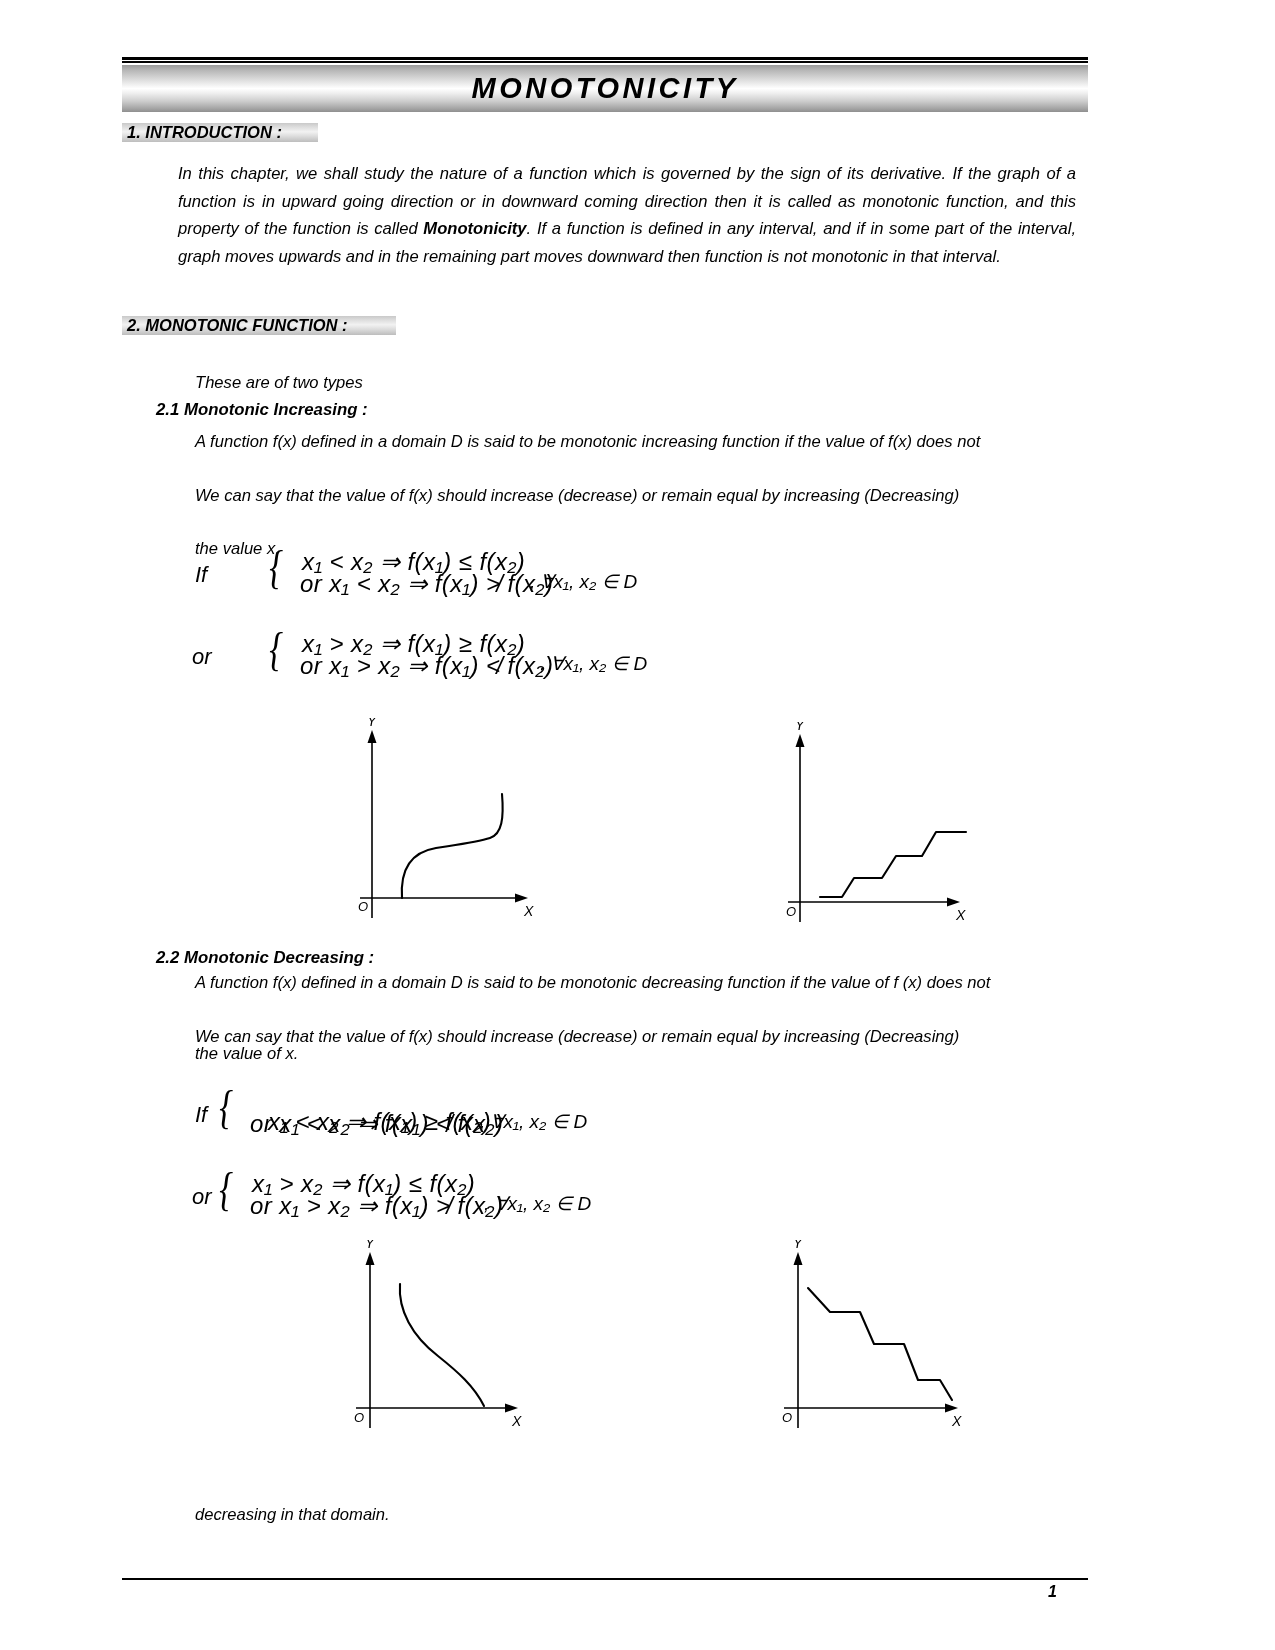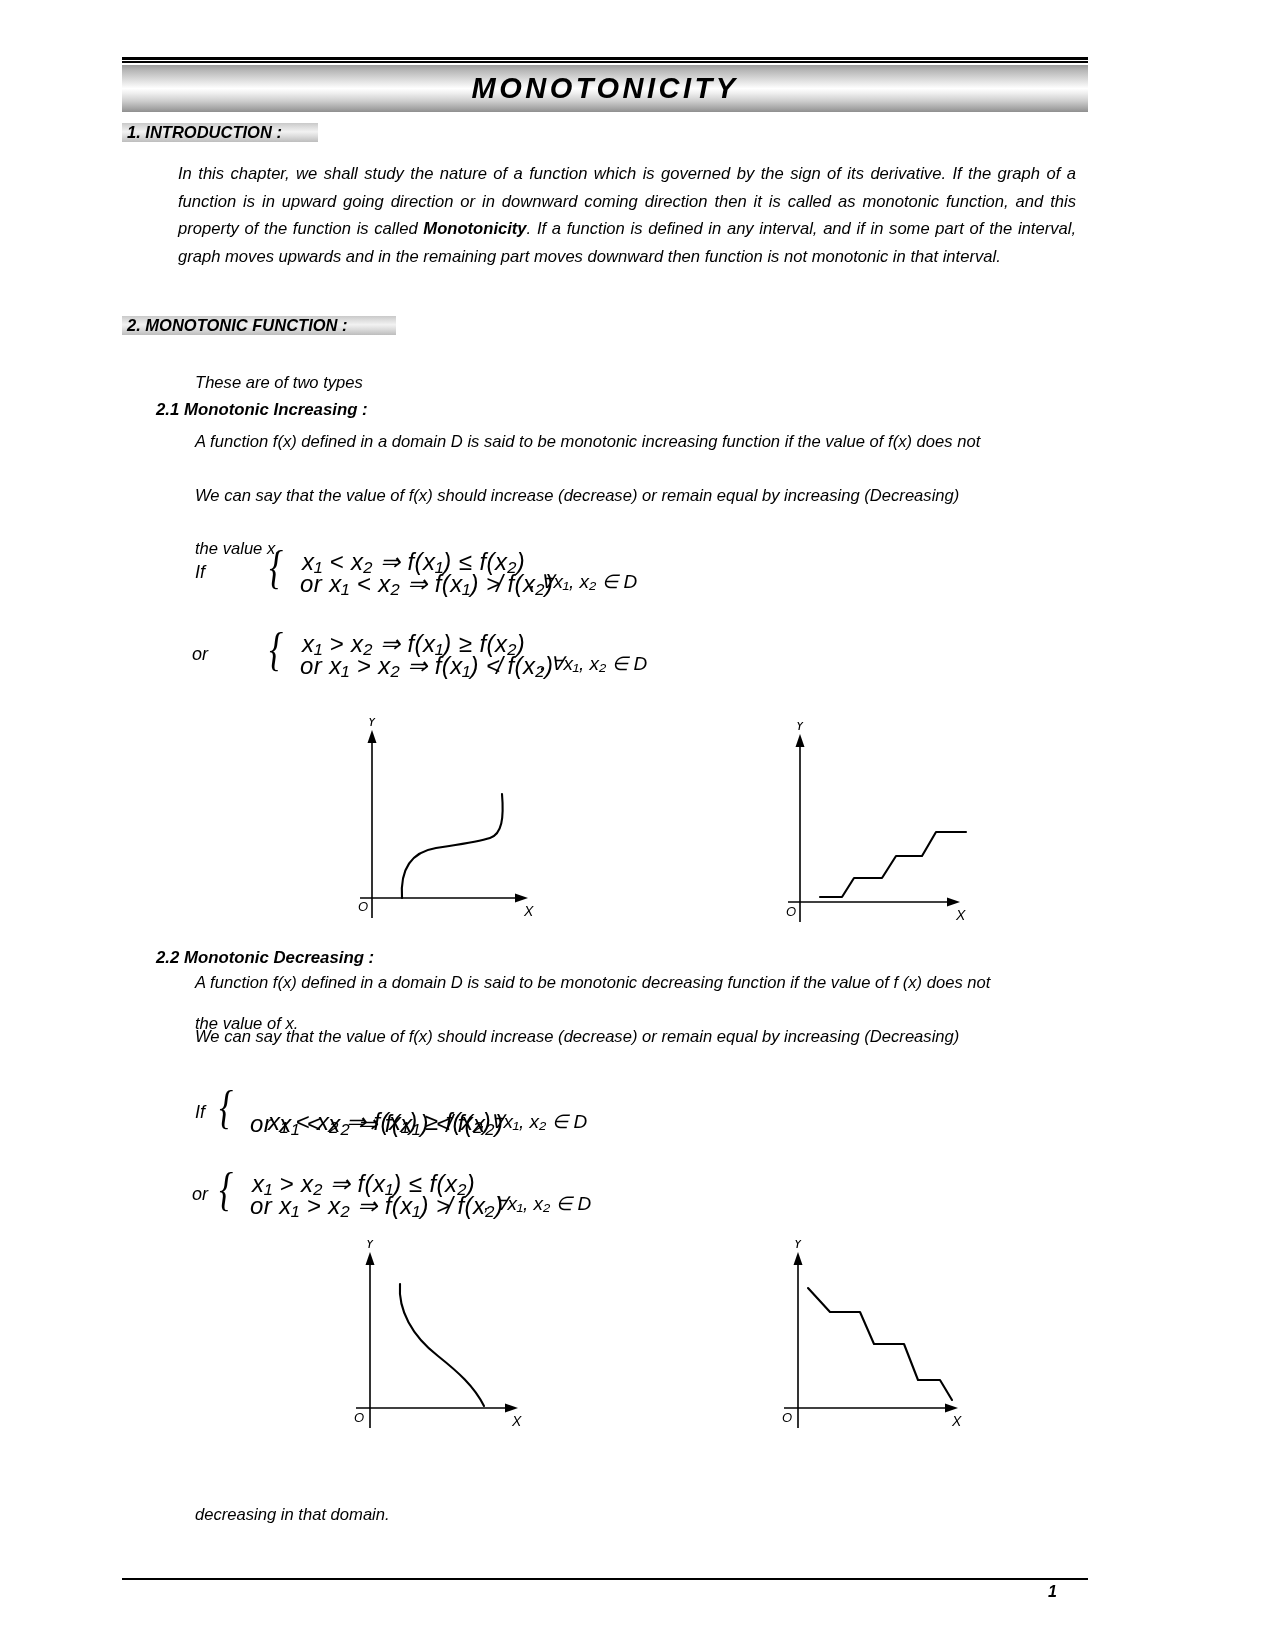--- a/index.html
+++ b/index.html
@@ -110,21 +110,21 @@
   }
 
   
   .mathblock {
     position: absolute;
     font-family: "Liberation Sans", sans-serif;
     color: #000;
   }
   .mlabel {
     position: absolute;
-    font-size: 18px;
+    font-size: 22px;
   }
   .brace {
     position: absolute;
     font-size: 46px;
     line-height: 46px;
     font-family: "Liberation Serif", serif;
     transform: scaleX(0.75);
   }
   .mline {
     position: absolute;
@@ -233,21 +233,21 @@
       <text x="16" y="194" font-family="Liberation Sans, sans-serif" font-size="13" fill="#000">O</text>
 
       <path d="M 50 175 L 72 175 L 84 156 L 112 156 L 126 134 L 152 134 L 166 110 L 196 110" fill="none" stroke="#000" stroke-width="2.1" stroke-linejoin="round" stroke-linecap="round"></path>
     </svg>
   </div>
 
   <div class="subhead" style="left:156px; top:948px;">2.2 Monotonic Decreasing :</div>
 
   <div class="plain" style="left:195px; top:973px;">A function f(x) defined in a domain D is said to be monotonic decreasing function if the value of f (x) does not</div>
   <div class="plain" style="left:195px; top:1027px;">We can say that the value of f(x) should increase (decrease) or remain equal by increasing (Decreasing)</div>
-  <div class="plain" style="left:195px; top:1014px;">the value of x.</div>
+  <div class="plain" style="left:195px; top:1044px;">the value of x.</div>
 
   <div class="mathblock" style="left:192px; top:1088px; width:560px; height:46px;">
     <span class="mlabel" style="left:3px; top:14px;">If</span>
     <span class="brace" style="left:25px; top:-3px;">{</span>
     <span class="mline" style="left:52px; top:0px;margin-top:20px;">x₁ &lt; x₂ ⇒ f(x₁) ≥ f(x₂)</span>
     <span class="mline" style="left:34px; top:22px;">or  x₁ &lt; x₂ ⇒ f(x₁) ≮ f(x₂)</span>
     <span class="quant" style="left:288px; top:22px;">,  ∀x₁, x₂ ∈ D</span>
   </div>
 
   <div class="mathblock" style="left:192px; top:1170px; width:560px; height:46px;">

